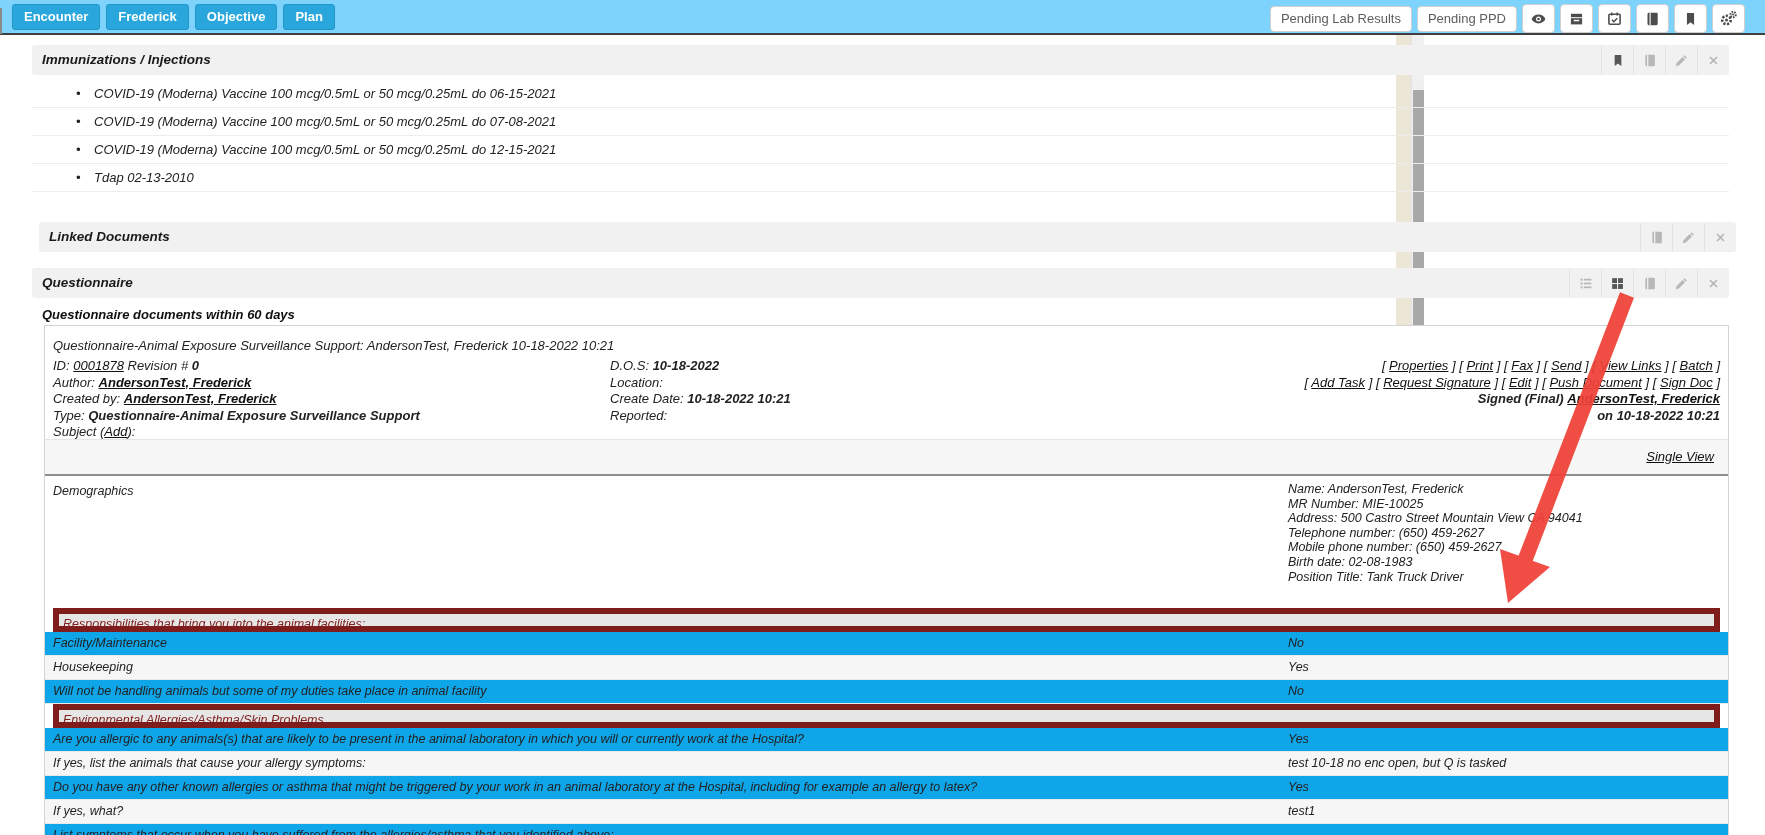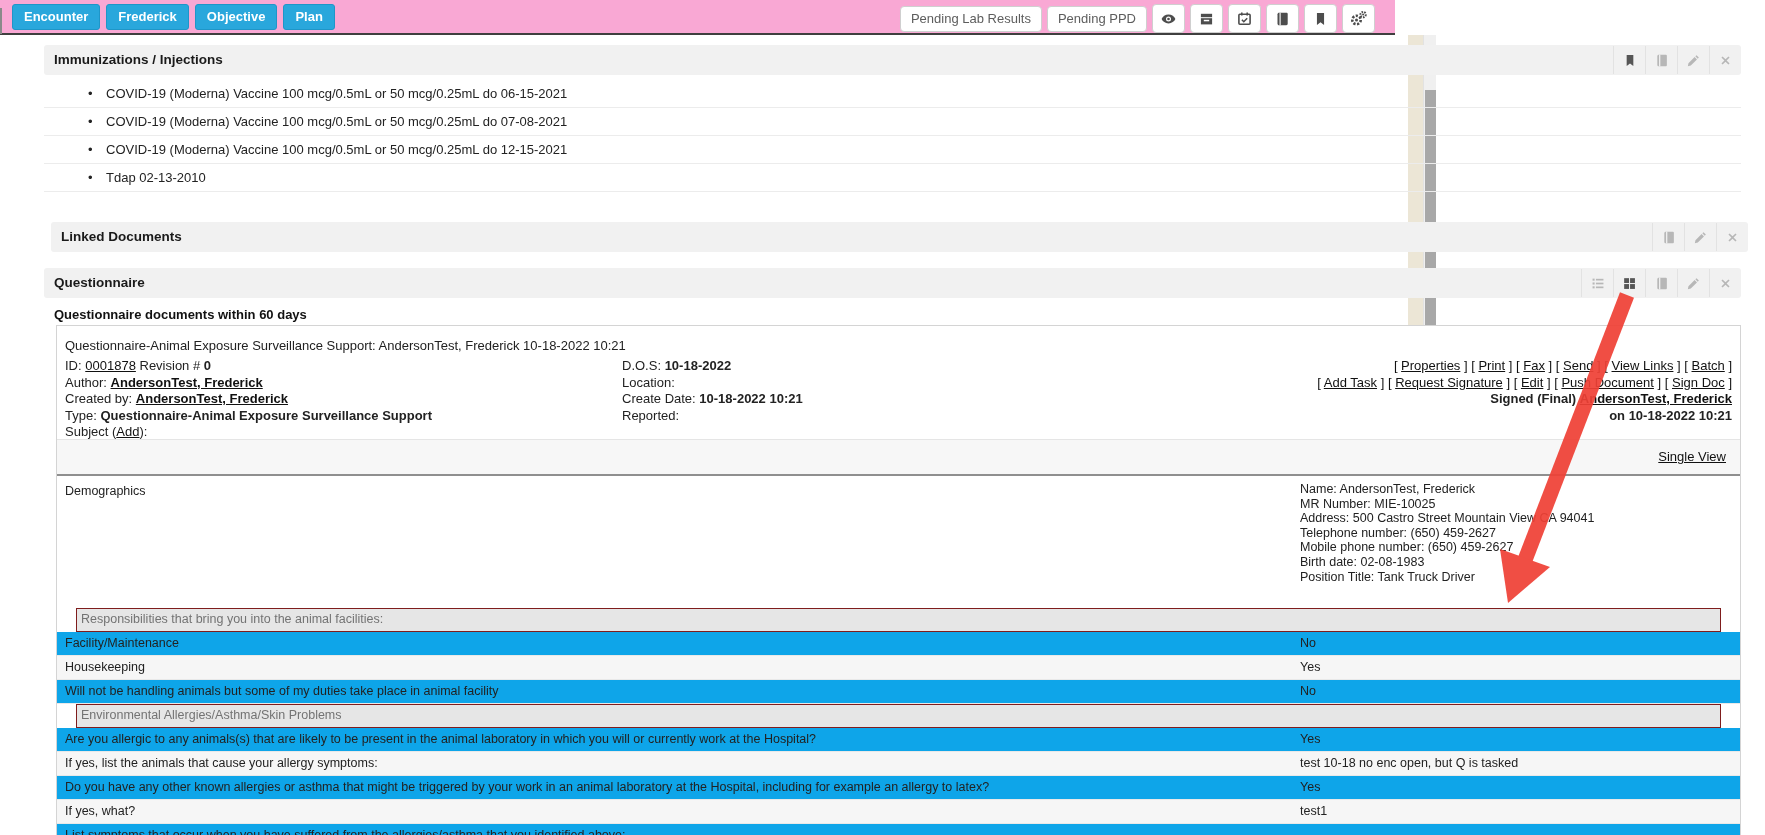--- a/index.html
+++ b/index.html
@@ -3,35 +3,35 @@
 <meta charset="utf-8">
 <style>
   html,body{margin:0;padding:0;background:#fff;}
   .canvas{position:relative;width:1765px;height:835px;overflow:hidden;background:#fff;
           font-family:"Liberation Sans",sans-serif;color:#1c1c1c;}
   .b{font-weight:bold;}
   .u{text-decoration:underline;color:#111;cursor:pointer;}
   a{color:#111;}
 
   
-  .toolbar{position:absolute;left:0;top:0;width:1395px;height:35px;background:#f9a8d4;
+  .toolbar{position:absolute;left:0;top:0;width:1765px;height:35px;background:#7dd3fc;
            border-bottom:2px solid #3f3f3f;box-sizing:border-box;}
   .tb-edge{position:absolute;left:0;top:8px;width:2px;height:26px;background:#8a8a8a;}
   .tb-left{position:absolute;left:12px;top:4px;display:flex;gap:6px;}
   .btn-blue{background:#29a7dc;border:1px solid #1f96c8;color:#fff;font-size:13px;font-weight:bold;
             padding:0 11px;height:26px;line-height:24px;border-radius:3px;cursor:pointer;}
   .tb-right{position:absolute;right:20px;top:4px;display:flex;gap:5px;align-items:center;}
   .btn-outline{background:#fff;border:1px solid #cfcfcf;color:#5d5d5d;font-size:13px;
                padding:0 10px;height:26px;line-height:24px;border-radius:4px;cursor:pointer;white-space:nowrap;}
   .icon-btn{background:#fff;border:1px solid #cfcfcf;border-radius:4px;width:31px;height:27px;
             display:flex;align-items:center;justify-content:center;color:#4d4d4d;cursor:pointer;}
   .icon-btn svg{display:block;}
 
   
-  .page{position:absolute;left:16px;top:35px;width:1420px;height:800px;background:#fff;}
+  .page{position:absolute;left:4px;top:35px;width:1420px;height:800px;background:#fff;font-style:italic;}
   .gutter{position:absolute;right:13px;top:0;width:15px;height:800px;background:#ece6d6;}
   .scrollbar{position:absolute;right:0;top:0;width:13px;height:800px;background:#f0f0f0;border-left:1px solid #e2e2e2;box-sizing:border-box;}
   .scroll-thumb{position:absolute;left:1px;top:55px;width:11px;height:375px;background:#a8a8a8;}
 
   .content{position:absolute;left:28px;top:0;width:1697px;}
 
   
   .sec-header{position:absolute;left:0;width:1697px;height:30px;background:#f1f1f1;border-radius:3px;
               box-sizing:border-box;}
   .sec-title{position:absolute;left:10px;top:0;line-height:30px;font-size:13.5px;font-weight:bold;color:#1a1a1a;}
@@ -65,22 +65,22 @@
 
   
   .qtable{position:absolute;left:0;right:0;top:152px;font-size:12.5px;color:#222;}
   .demo-row{position:relative;height:130px;}
   .demo-label{position:absolute;left:8px;top:6px;}
   .demo-answers{position:absolute;left:1243px;top:4px;line-height:14.6px;}
   .qrow{position:relative;height:24px;line-height:23px;border-bottom:1px solid #e9e9e9;
         box-sizing:border-box;padding-left:8px;background:#0ea5e9;}
   .qrow.alt{background:#f6f6f6;}
   .qrow .ans{position:absolute;left:1243px;top:0;}
-  .srow{position:relative;height:24px;line-height:21px;margin:0 19px;background:#e6e6e6;
-        border:1px solid #7f1d1d;box-sizing:border-box;padding-left:4px;color:#737373;}
+  .srow{position:relative;height:24px;line-height:21px;margin:0 8px;background:#e6e6e6;
+        border:6px solid #7f1d1d;box-sizing:border-box;padding-left:4px;color:#7f1d1d;}
 
   
   .overlay{position:absolute;left:0;top:0;width:1765px;height:835px;pointer-events:none;z-index:50;}
 </style>
 </head>
 <body>
 
 <div class="canvas">
 
   <div class="toolbar">

